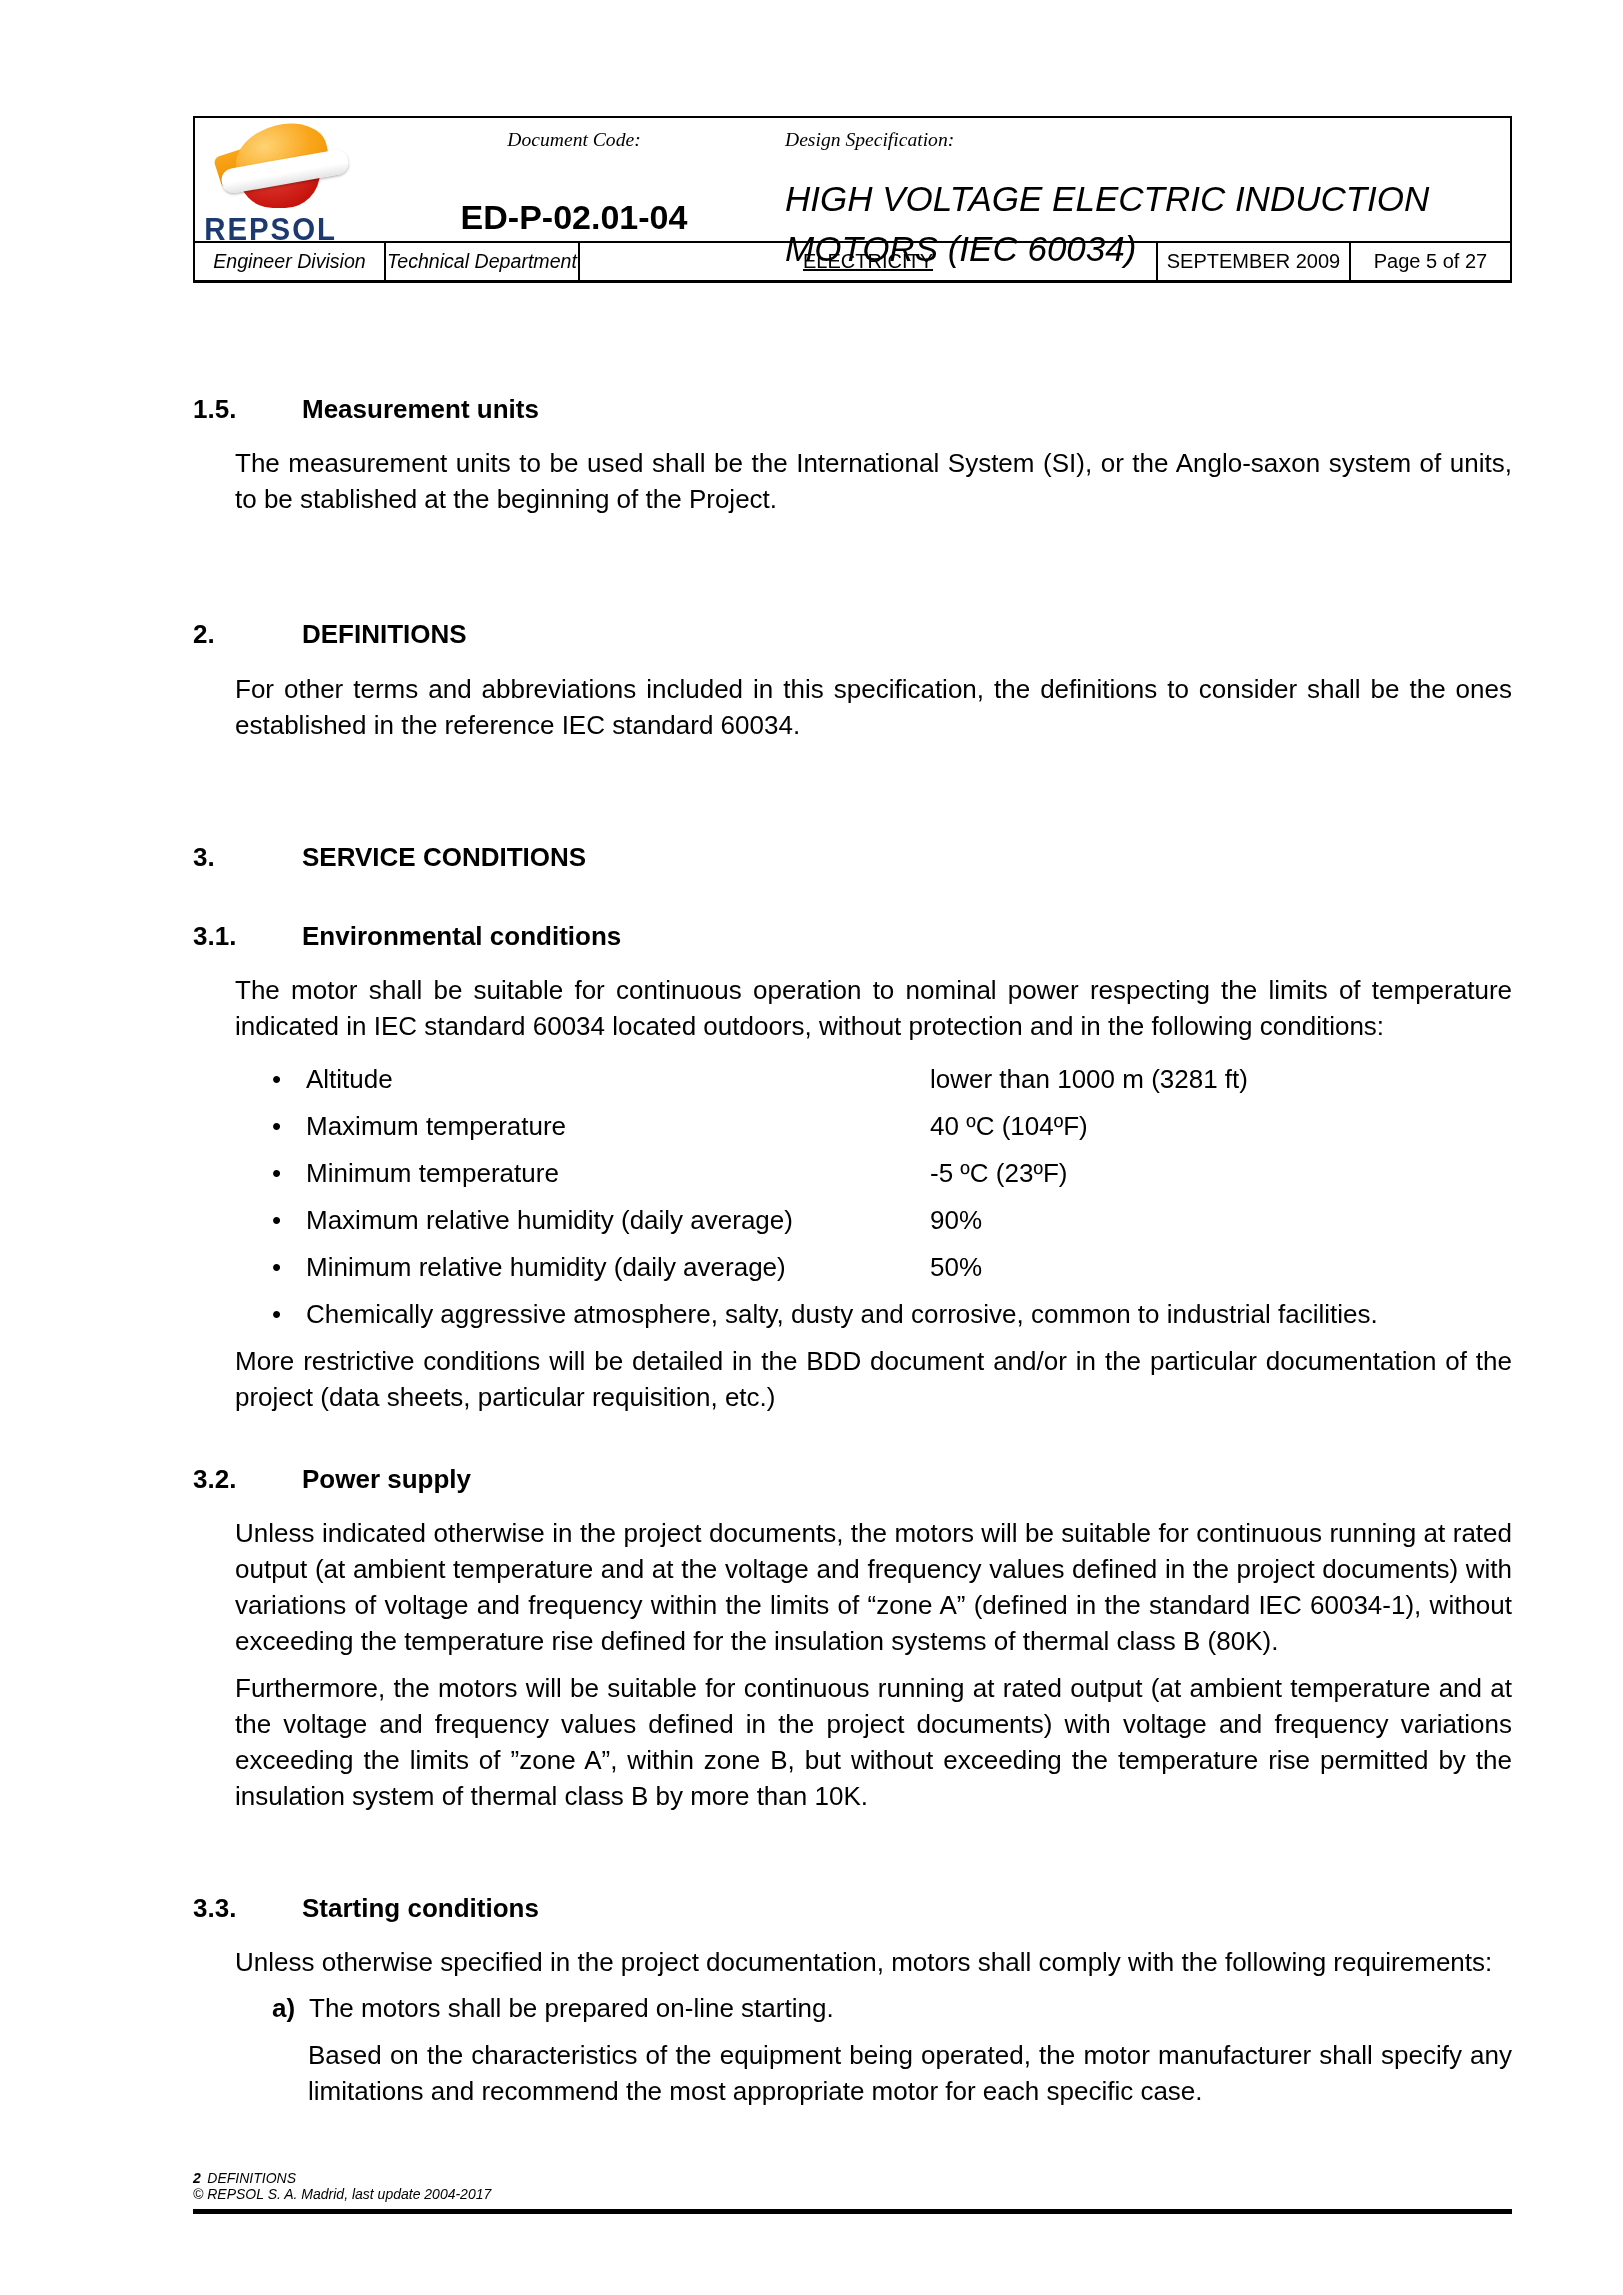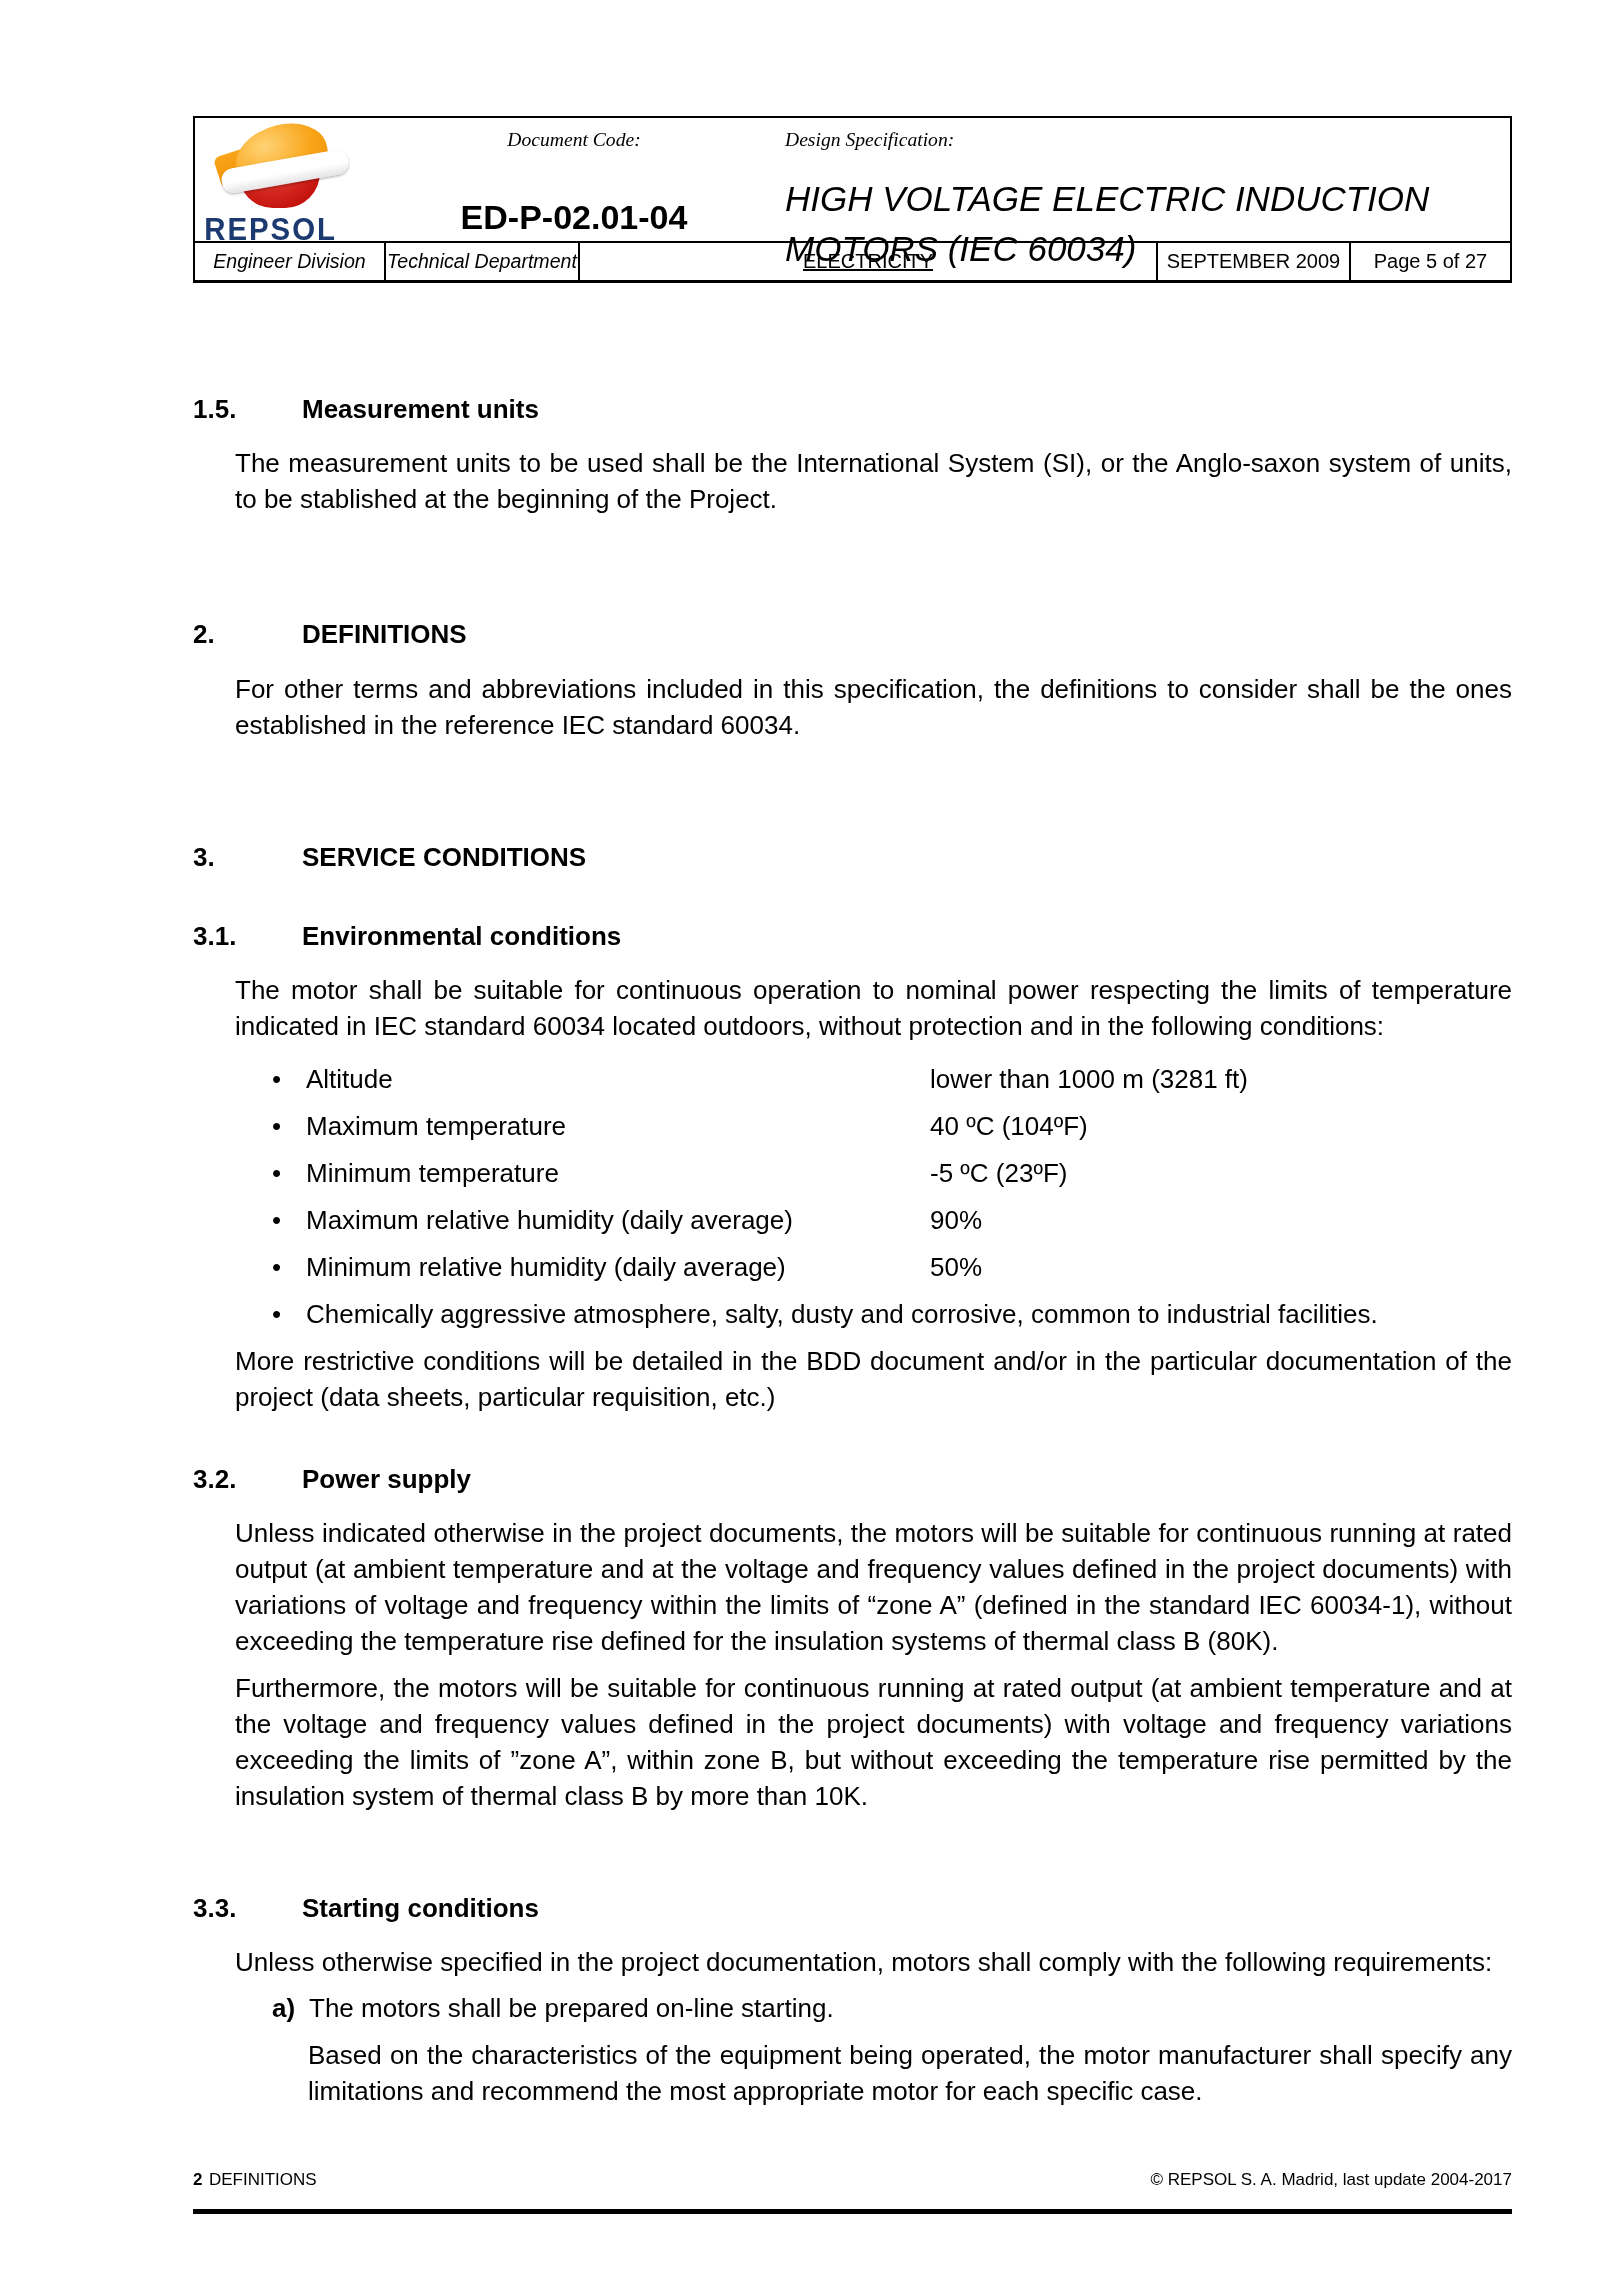--- a/index.html
+++ b/index.html
@@ -111,21 +111,21 @@
   .h-33 { margin-top:76px; }
   .p-33 { margin-top:18.3px; }
   .item-a { margin-top:10.5px; margin-left:79px; display:flex; }
   .a-marker { width:37px; flex:none; font-weight:bold; }
   .p-a { margin-top:10.5px; margin-left:115px; text-align:justify; }
 
   
   .footer {
     position:absolute; left:193px; width:1319px; top:2170px;
     display:flex; justify-content:space-between;
-    font-size:17px; 
+    font-size:14px; font-style:italic;flex-direction:column;
   }
   .footer .num { font-weight:bold; margin-right:6.5px; }
   .footer-rule {
     position:absolute; left:193px; width:1319px; top:2209px; height:4.6px;
     background:#000;
   }
 </style>
 </head>
 <body>
 

